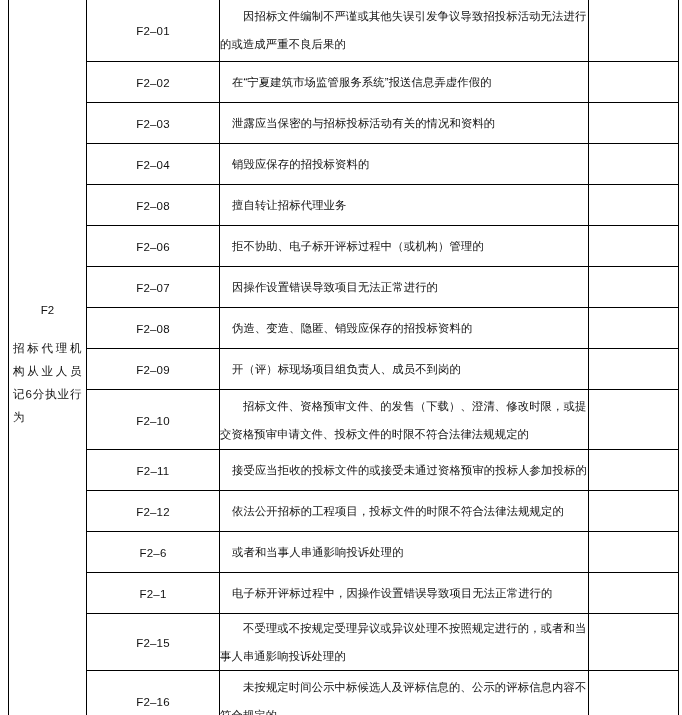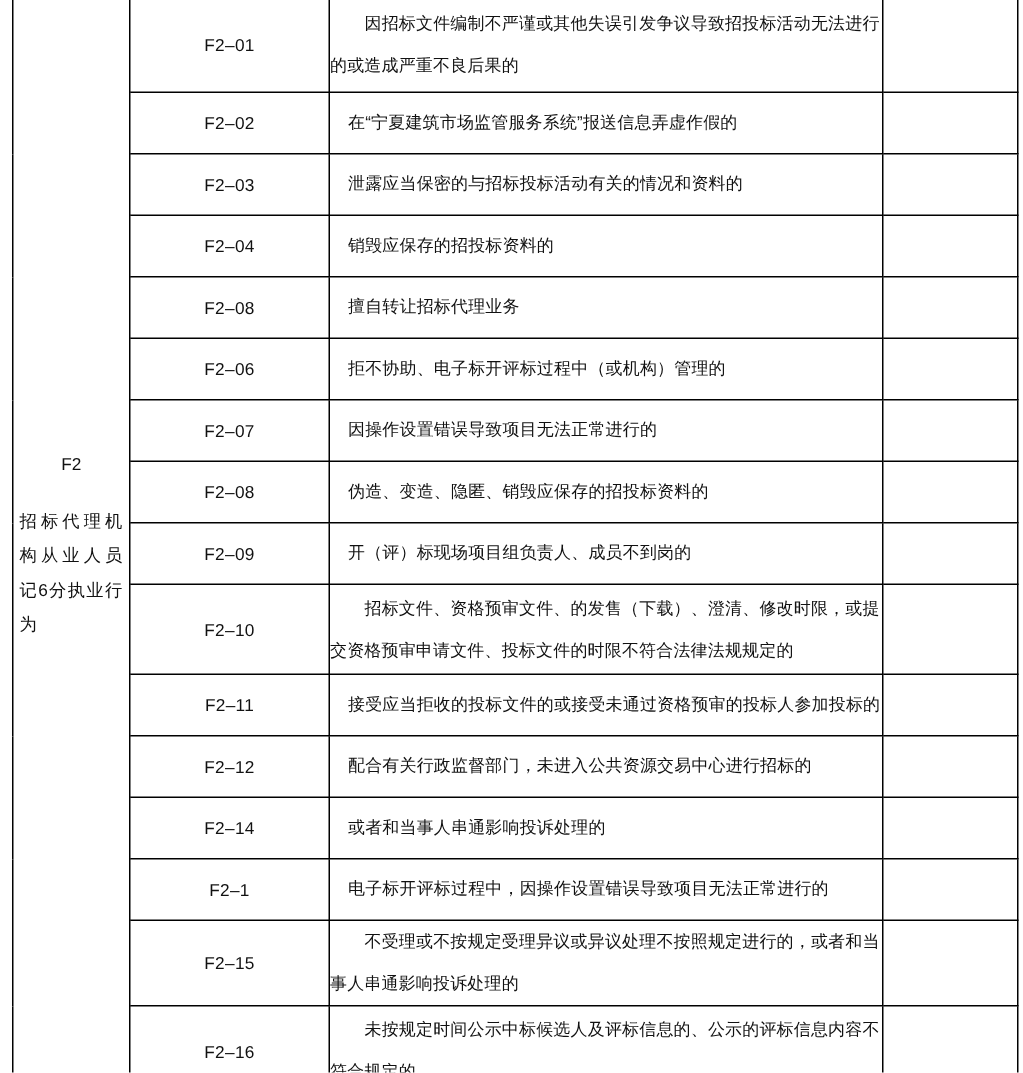--- a/index.html
+++ b/index.html
@@ -215,28 +215,28 @@
           <td class="content-cell">
             <div class="content-text single">接受应当拒收的投标文件的或接受未通过资格预审的投标人参加投标的</div>
           </td>
           <td class="blank-cell">
             <div></div>
           </td>
         </tr>
         <tr class="r-norm">
           <td class="code-cell"><span class="code-text">F2–12</span></td>
           <td class="content-cell">
-            <div class="content-text single">配合有关行政监督部门，未进入公共资源交易中心进行招标的</div>
-          </td>
-          <td class="blank-cell">
-            <div></div>
-          </td>
-        </tr>
-        <tr class="r-norm">
-          <td class="code-cell"><span class="code-text">F2–14</span></td>
+            <div class="content-text single">依法公开招标的工程项目，投标文件的时限不符合法律法规规定的</div>
+          </td>
+          <td class="blank-cell">
+            <div></div>
+          </td>
+        </tr>
+        <tr class="r-norm">
+          <td class="code-cell"><span class="code-text">F2–6</span></td>
           <td class="content-cell">
             <div class="content-text single">或者和当事人串通影响投诉处理的</div>
           </td>
           <td class="blank-cell">
             <div></div>
           </td>
         </tr>
         <tr class="r-norm">
           <td class="code-cell"><span class="code-text">F2–1</span></td>
           <td class="content-cell">

